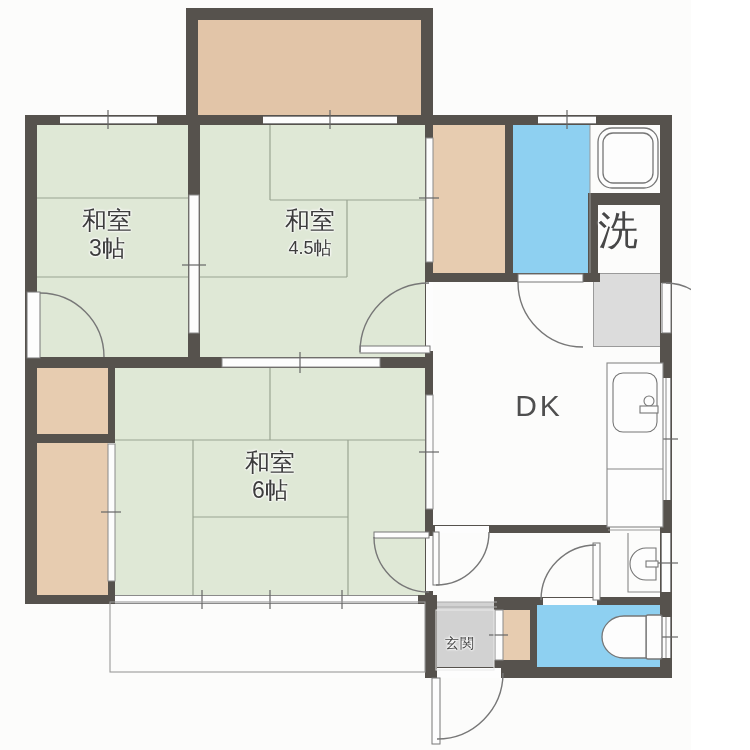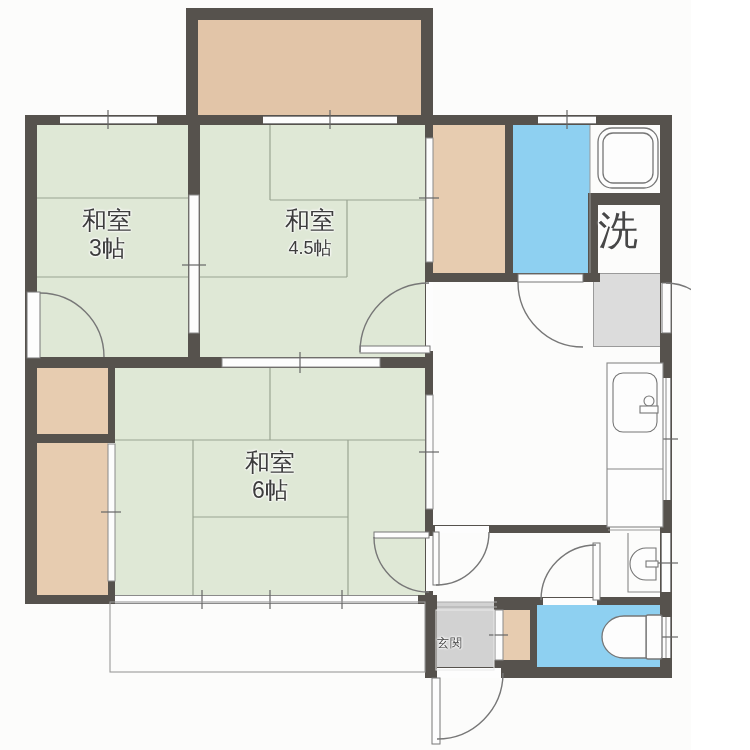--- a/index.html
+++ b/index.html
@@ -222,22 +222,25 @@
   <div class="rlabel" style="left:240px;top:206px;width:140px;">
     <span>和室</span>
     <span style="font-size:18px;">4.5帖</span>
   </div>
 
   <div class="rlabel" style="left:200px;top:448px;width:140px;">
     <span>和室</span>
     <span style="font-size:23px;">6帖</span>
   </div>
 
+  <div class="rlabel" style="left:497px;top:392px;width:84px;font-size:30px;letter-spacing:3px;color:#4f4f4f;">
+    <span>DK</span>
+  </div>
 
   <div class="rlabel" style="left:593px;top:216px;width:50px;font-size:40px;color:#474747;">
     <span>洗</span>
   </div>
 
-  <div class="rlabel" style="left:418px;top:629px;width:64px;font-size:12px;letter-spacing:1px;color:#454545;">
+  <div class="rlabel" style="left:428px;top:629px;width:64px;font-size:14px;letter-spacing:1px;color:#454545;">
     <span>玄関</span>
   </div>
 
 </div>
 
 </body></html>

